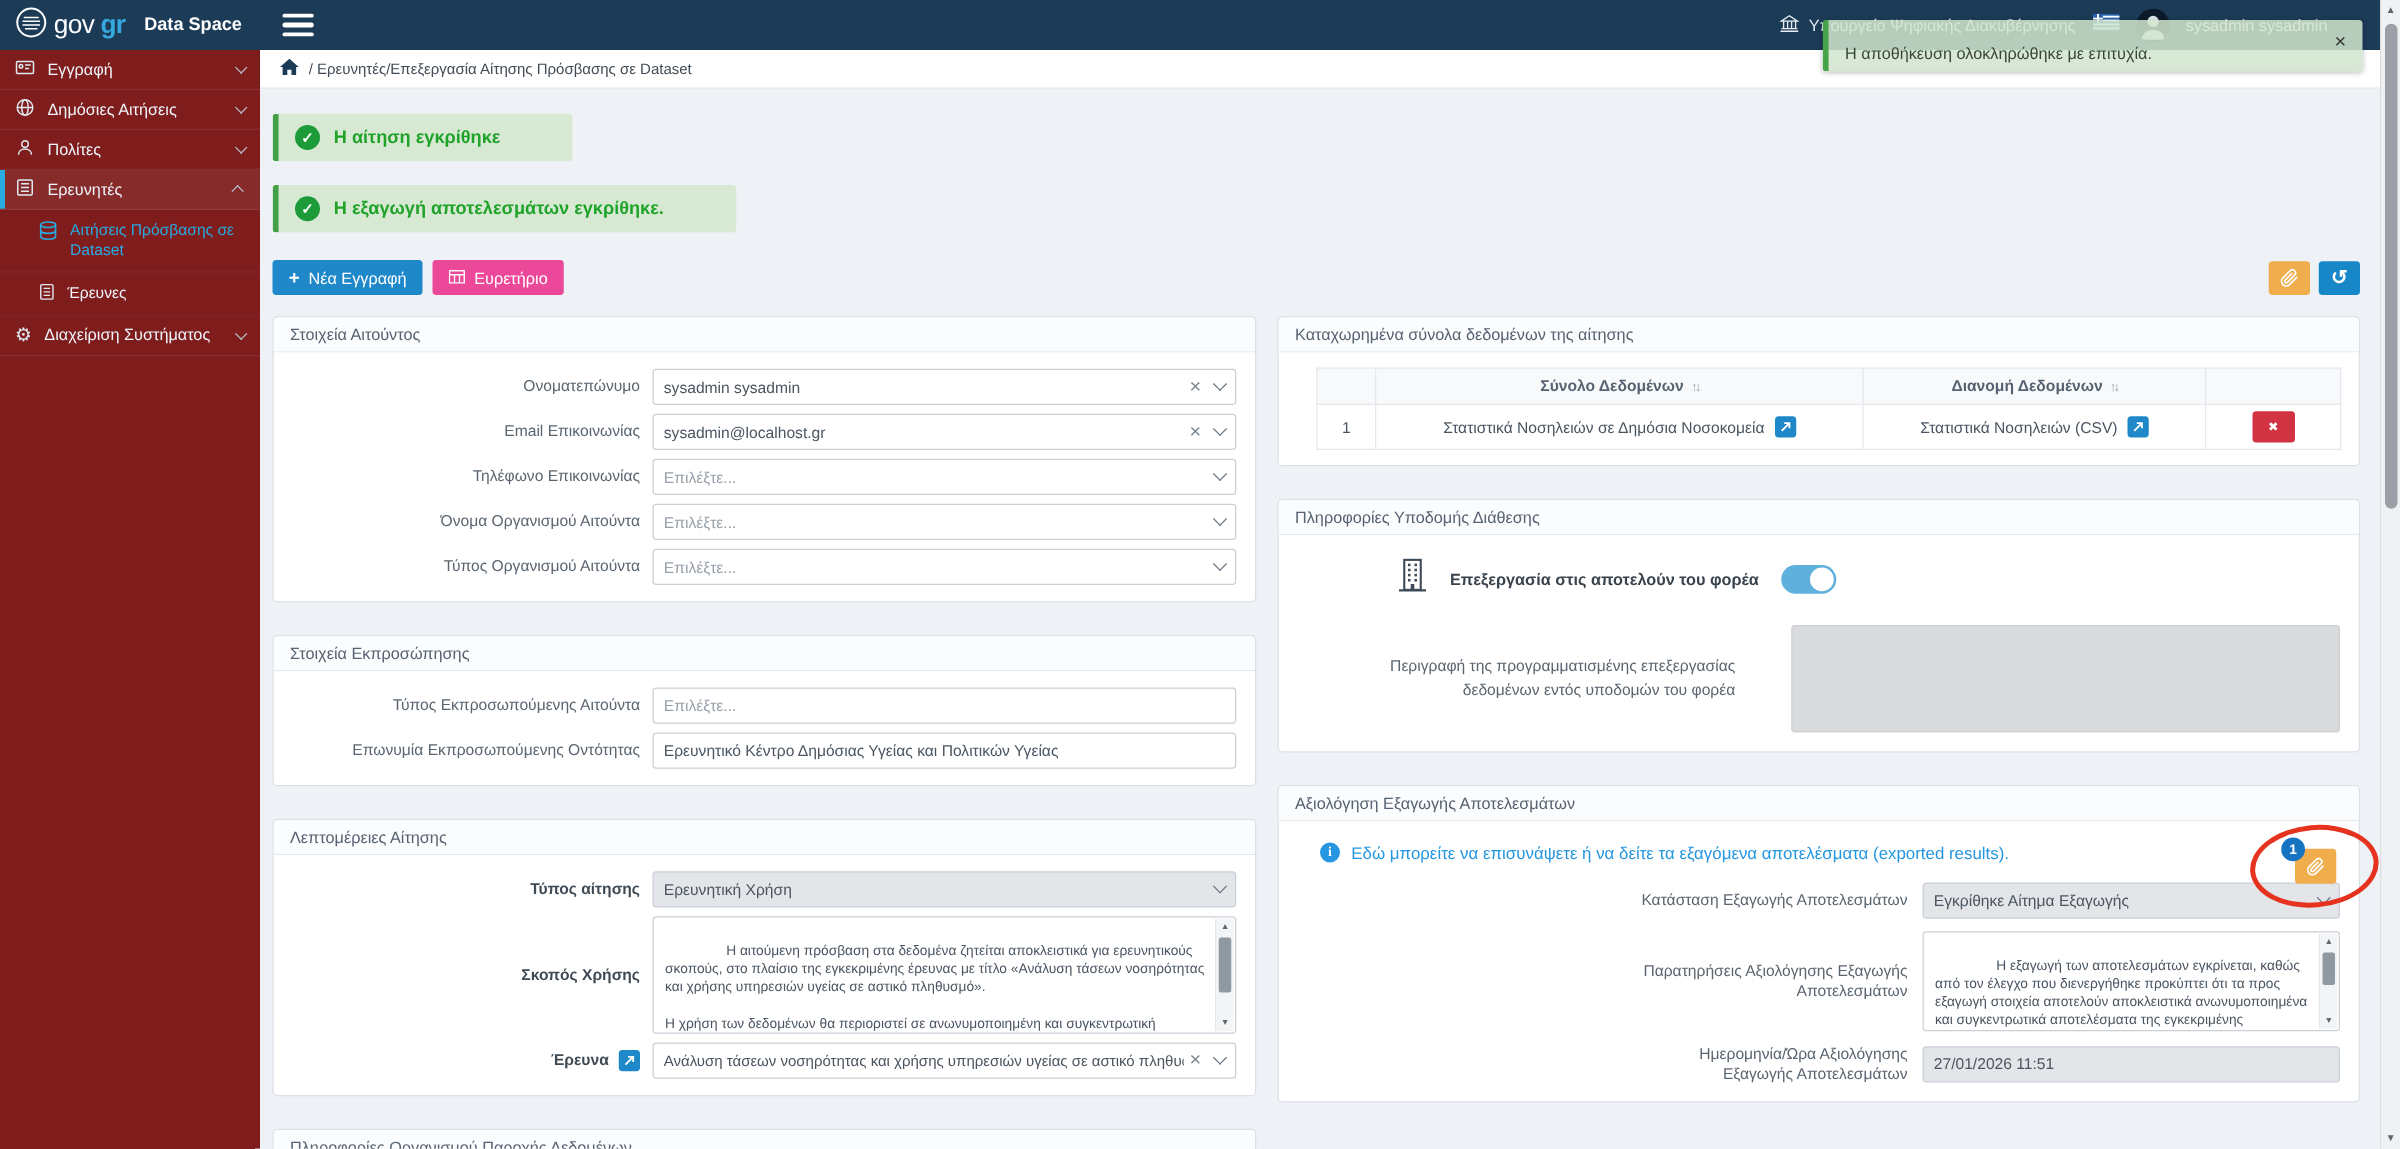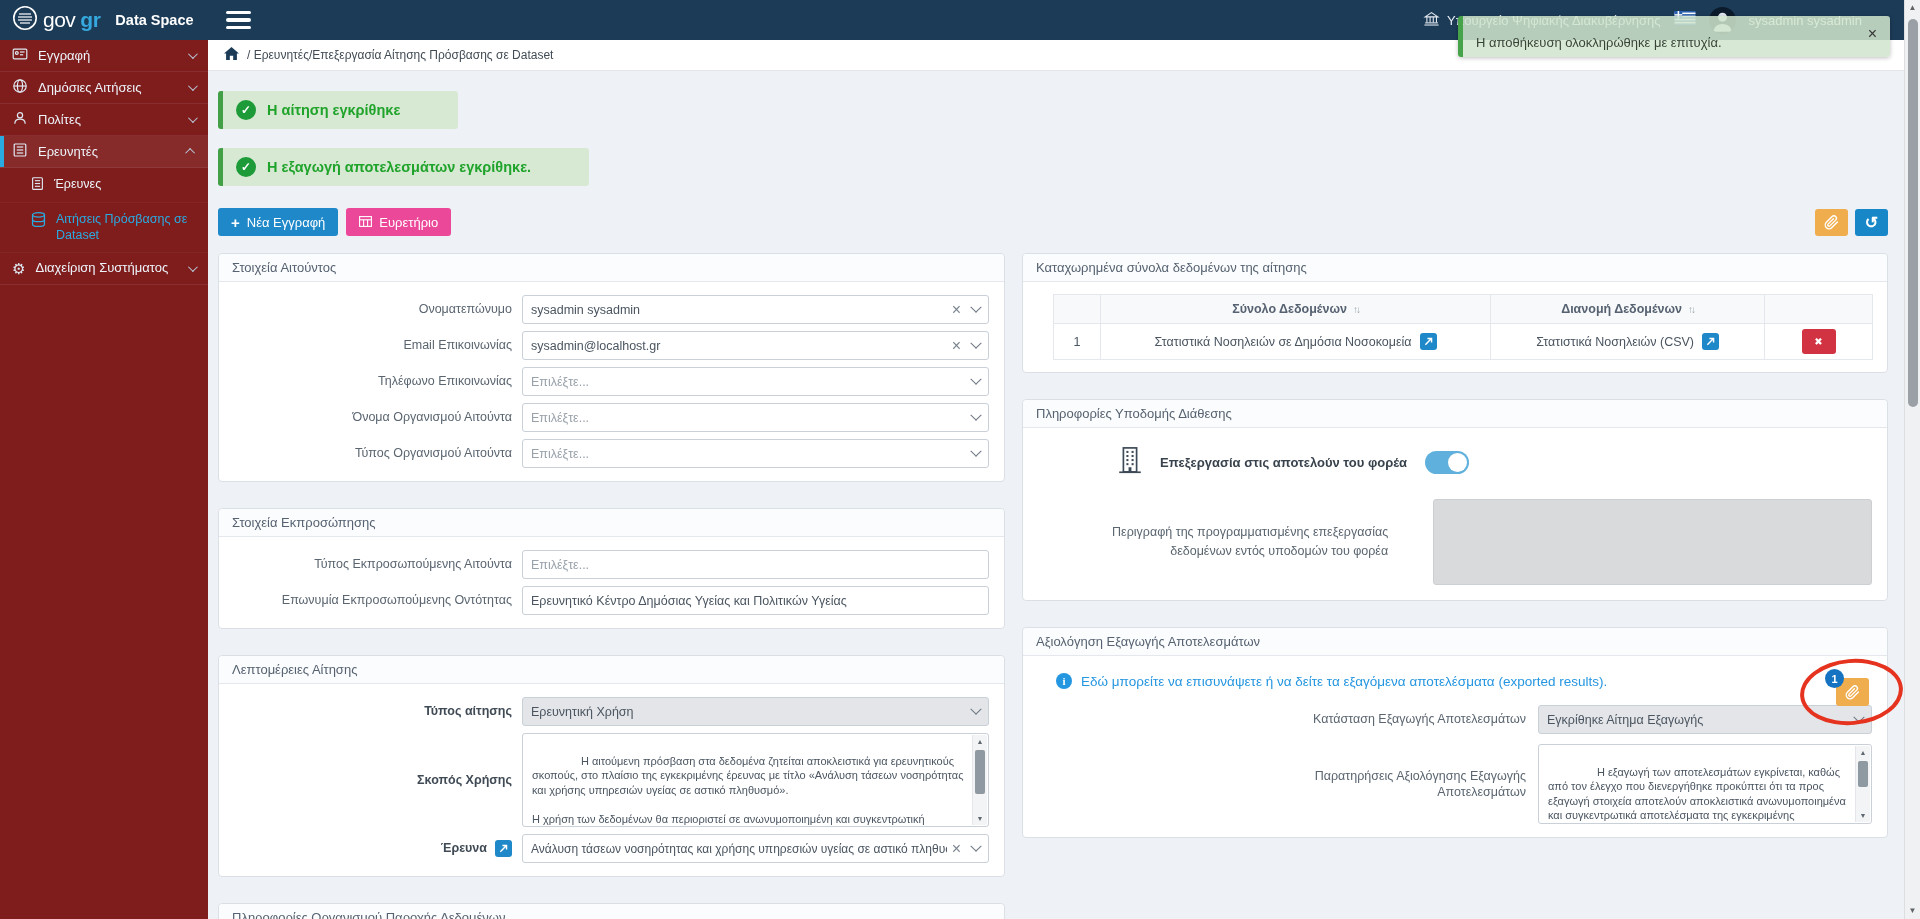--- a/index.html
+++ b/index.html
@@ -254,40 +254,40 @@
       <svg width="16" height="16" viewBox="0 0 16 16" fill="none" stroke="#dfe9f2" stroke-width="1.2">
         <rect x="2.2" y="2" width="11.6" height="12" rx="1"></rect>
         <line x1="4.8" y1="5" x2="11.2" y2="5"></line>
           <line x1="4.8" y1="8" x2="11.2" y2="8"></line>
         <line x1="4.8" y1="11" x2="11.2" y2="11"></line>
       </svg>
     </span>
     <span class="lbl">Ερευνητές</span>
     <span class="sc up"></span>
   </div>
+  <div class="subitem active">
+    <span class="sideicon">
+      <svg width="17" height="17" viewBox="0 0 16 16" fill="none" stroke="#29abe2" stroke-width="1.2">
+        <ellipse cx="8" cy="3.6" rx="5.6" ry="2.1"></ellipse>
+        <path d="M2.4 3.6 v8.8 c0 1.15 2.5 2.1 5.6 2.1 s5.6-0.95 5.6-2.1 V3.6"></path>
+        <path d="M2.4 8 c0 1.15 2.5 2.1 5.6 2.1 s5.6-0.95 5.6-2.1"></path>
+      </svg>
+    </span>
+    <span class="lbl">Αιτήσεις Πρόσβασης σε Dataset</span>
+  </div>
   <div class="subitem">
     <span class="sideicon">
       <svg width="15" height="15" viewBox="0 0 16 16" fill="none" stroke="#dfe9f2" stroke-width="1.2">
         <rect x="2.8" y="1.8" width="10.4" height="12.4" rx="1"></rect>
         <line x1="5.2" y1="5" x2="10.8" y2="5"></line>
           <line x1="5.2" y1="8" x2="10.8" y2="8"></line>
         <line x1="5.2" y1="11" x2="10.8" y2="11"></line>
       </svg>
     </span>
     <span class="lbl">Έρευνες</span>
-  </div>
-  <div class="subitem active">
-    <span class="sideicon">
-      <svg width="17" height="17" viewBox="0 0 16 16" fill="none" stroke="#29abe2" stroke-width="1.2">
-        <ellipse cx="8" cy="3.6" rx="5.6" ry="2.1"></ellipse>
-        <path d="M2.4 3.6 v8.8 c0 1.15 2.5 2.1 5.6 2.1 s5.6-0.95 5.6-2.1 V3.6"></path>
-        <path d="M2.4 8 c0 1.15 2.5 2.1 5.6 2.1 s5.6-0.95 5.6-2.1"></path>
-      </svg>
-    </span>
-    <span class="lbl">Αιτήσεις Πρόσβασης σε Dataset</span>
   </div>
   <div class="side-item">
     <span class="sideicon" style="color:#dfe9f2;font-size:15px;line-height:1;">⚙</span>
     <span class="lbl">Διαχείριση Συστήματος</span>
     <span class="sc down"></span>
   </div>
 </div>
 
 <div class="breadcrumb">
   <span>
@@ -598,20 +598,28 @@
               <div class="tarea" style="height:80px;">
                 <span>Η εξαγωγή των αποτελεσμάτων εγκρίνεται, καθώς από τον έλεγχο που διενεργήθηκε προκύπτει ότι τα προς εξαγωγή στοιχεία αποτελούν αποκλειστικά ανωνυμοποιημένα και συγκεντρωτικά αποτελέσματα της εγκεκριμένης ερευνητικής επεξεργασίας, η οποία πραγματοποιήθηκε εντός των υποδομών του φορέα.</span>
                 <span class="sb">
                   <span class="up-ar">▲</span>
                   <span class="thumb" style="top:15px;height:26px;"></span>
                   <span class="dn-ar">▼</span>
                 </span>
               </div>
             </div>
           </div>
+          <div class="frow2">
+            <div class="flabel2">Ημερομηνία/Ώρα Αξιολόγησης Εξαγωγής Αποτελεσμάτων</div>
+            <div class="fctrl2">
+                <div class="inp gray">
+              <span class="val">27/01/2026 11:51</span>
+            </div>
+              </div>
+          </div>
         </div>
       </div>
 
     </div>
   </div>
 </div>
 
 <div class="toast">
   <span class="msg">Η αποθήκευση ολοκληρώθηκε με επιτυχία.</span>
   <span class="close">×</span>

